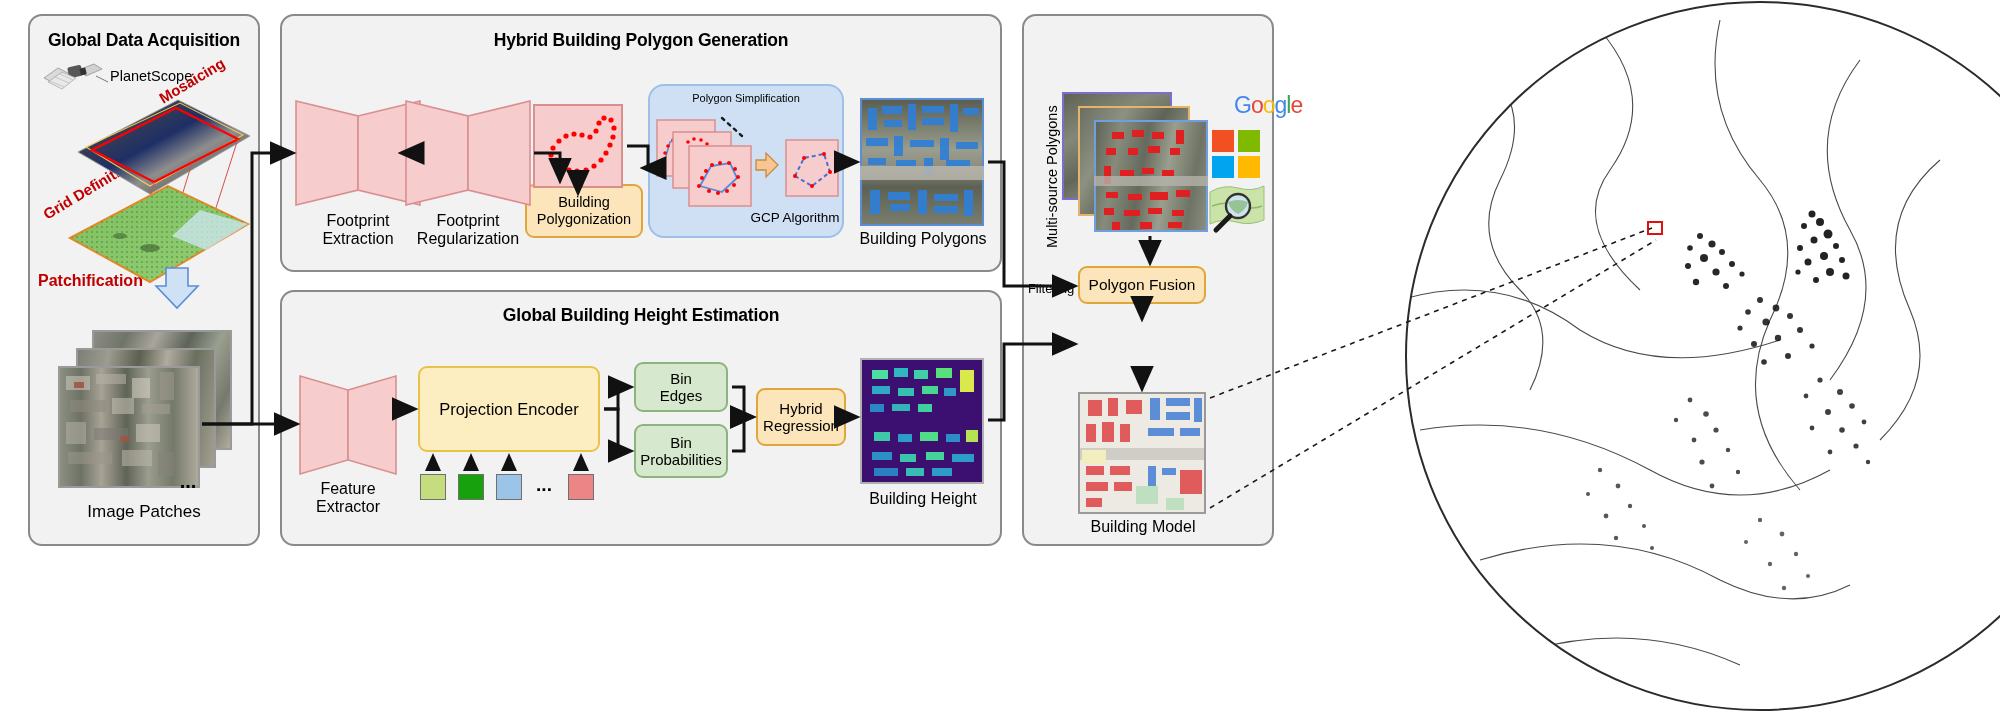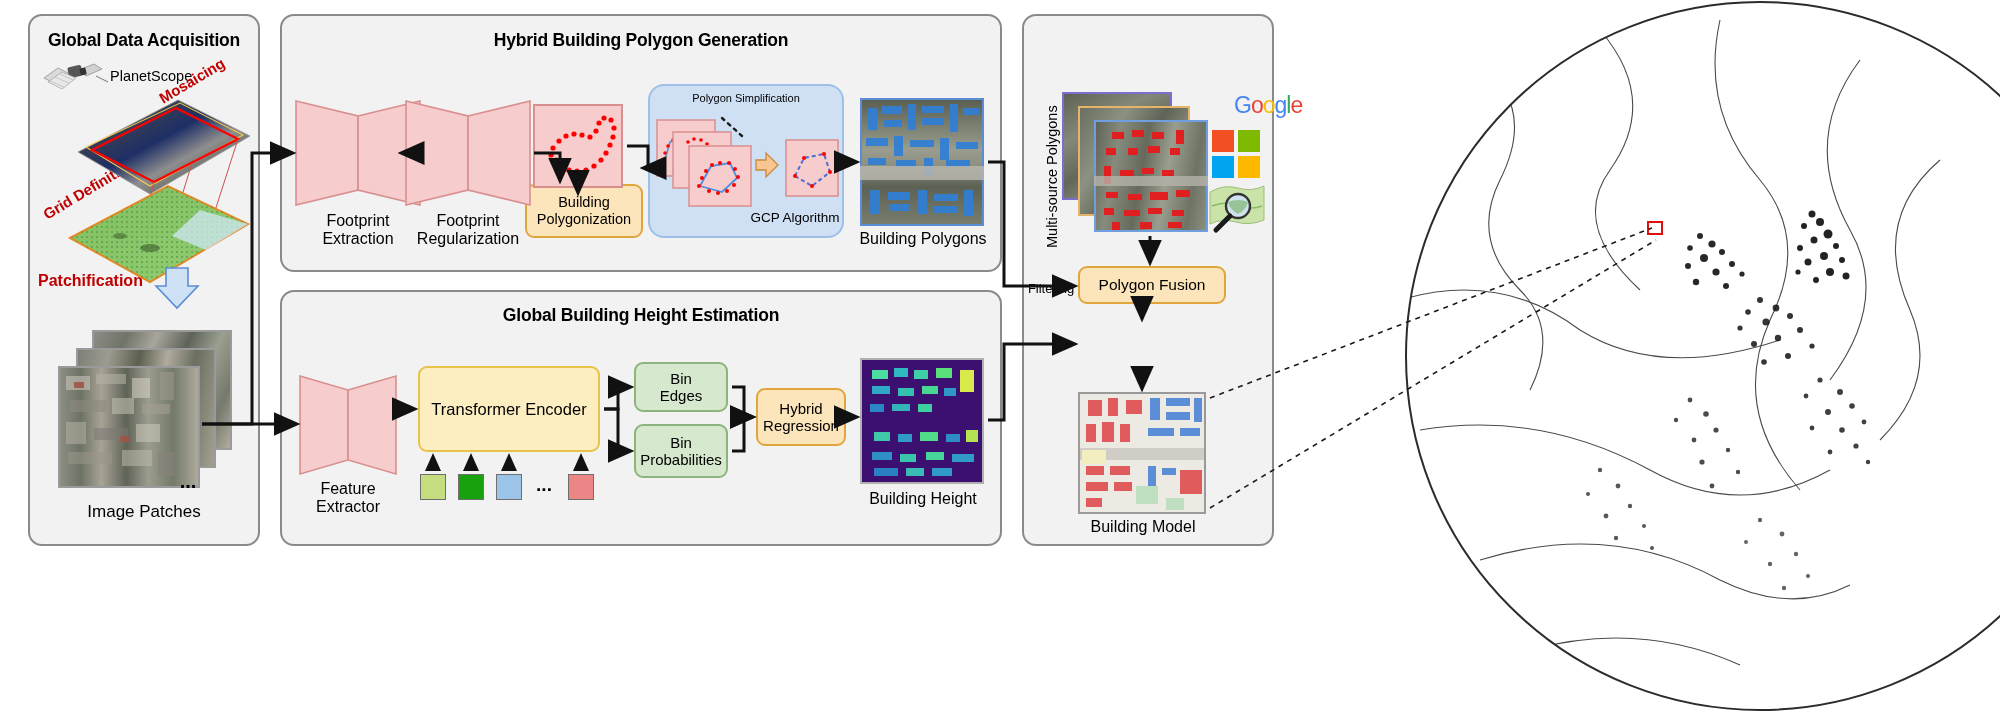--- a/index.html
+++ b/index.html
@@ -269,21 +269,21 @@
   <div class="panel" style="left:280px;top:290px;width:722px;height:256px;"></div>
   <div class="panel-title" style="left:282px;top:305px;width:718px;font-size:17.5px;">Global Building Height Estimation</div>
 
   <svg class="over" style="z-index:3">
     <polygon points="300,376 348,390 348,460 300,474" fill="#f7cccc" stroke="#d98f8f" stroke-width="1.6"></polygon>
     <polygon points="348,390 396,376 396,474 348,460" fill="#f7cccc" stroke="#d98f8f" stroke-width="1.6"></polygon>
   </svg>
   <div class="lbl" style="left:296px;top:480px;width:104px;font-size:16px;">Feature
 Extractor</div>
 
-  <div class="ylgbox" style="left:418px;top:366px;width:182px;height:86px;font-size:16.5px;">Transformer Encoder</div>
+  <div class="ylgbox" style="left:418px;top:366px;width:182px;height:86px;font-size:16.5px;">Projection Encoder</div>
 
   <div class="gbox" style="left:634px;top:362px;width:94px;height:50px;font-size:15px;white-space:pre-line;">Bin
 Edges</div>
   <div class="gbox" style="left:634px;top:424px;width:94px;height:54px;font-size:15px;white-space:pre-line;">Bin
 Probabilities</div>
   <div class="ybox" style="left:756px;top:388px;width:90px;height:58px;font-size:15px;white-space:pre-line;">Hybrid
 Regression</div>
 
   <div class="tok" style="left:420px;top:474px;width:26px;height:26px;background:#c5dd7f;"></div>
   <div class="tok" style="left:458px;top:474px;width:26px;height:26px;background:#17a10c;"></div>
@@ -374,21 +374,21 @@
   </svg>
 
   <svg class="over" style="z-index:6">
     <path d="M1210,192 q14,-8 28,-4 q14,4 26,-2 l0,34 q-14,6 -28,2 q-14,-4 -26,2 z" fill="#c9e3a8" stroke="#9cc07a" stroke-width="1"></path>
     <path d="M1212,206 q16,-6 30,0 q10,4 20,0" fill="none" stroke="#8fb76a" stroke-width="1.5"></path>
     <circle cx="1238" cy="206" r="12" fill="#cfe3f2" stroke="#2b2b2b" stroke-width="2.4" opacity="0.95"></circle>
     <path d="M1228,202 q10,-4 20,0 q-2,8 -10,12 q-8,-4 -10,-12 z" fill="#86b878" opacity="0.75"></path>
     <line x1="1230" y1="216" x2="1216" y2="230" stroke="#1a1a1a" stroke-width="5" stroke-linecap="round"></line>
   </svg>
 
-  <div class="ybox" style="left:1078px;top:266px;width:148px;height:38px;font-size:15.5px;">Polygon Fusion</div>
+  <div class="ybox" style="left:1078px;top:266px;width:128px;height:38px;font-size:15.5px;">Polygon Fusion</div>
   <div class="lbl" style="left:1020px;top:282px;width:62px;font-size:13px;">Filtering</div>
 
   <div class="imgbox" style="left:1078px;top:392px;width:128px;height:122px;border:2px solid #9a9a9a;background:#e9e6df;"></div>
   <svg class="over" style="z-index:4">
     <rect x="1080" y="394" width="124" height="118" fill="#edeae3"></rect>
     <rect x="1080" y="448" width="124" height="12" fill="#cfcdc6"></rect>
     <g fill="#e05c5c">
       <rect x="1088" y="400" width="14" height="16"></rect>
         <rect x="1108" y="398" width="10" height="18"></rect>
       <rect x="1126" y="400" width="16" height="14"></rect>

